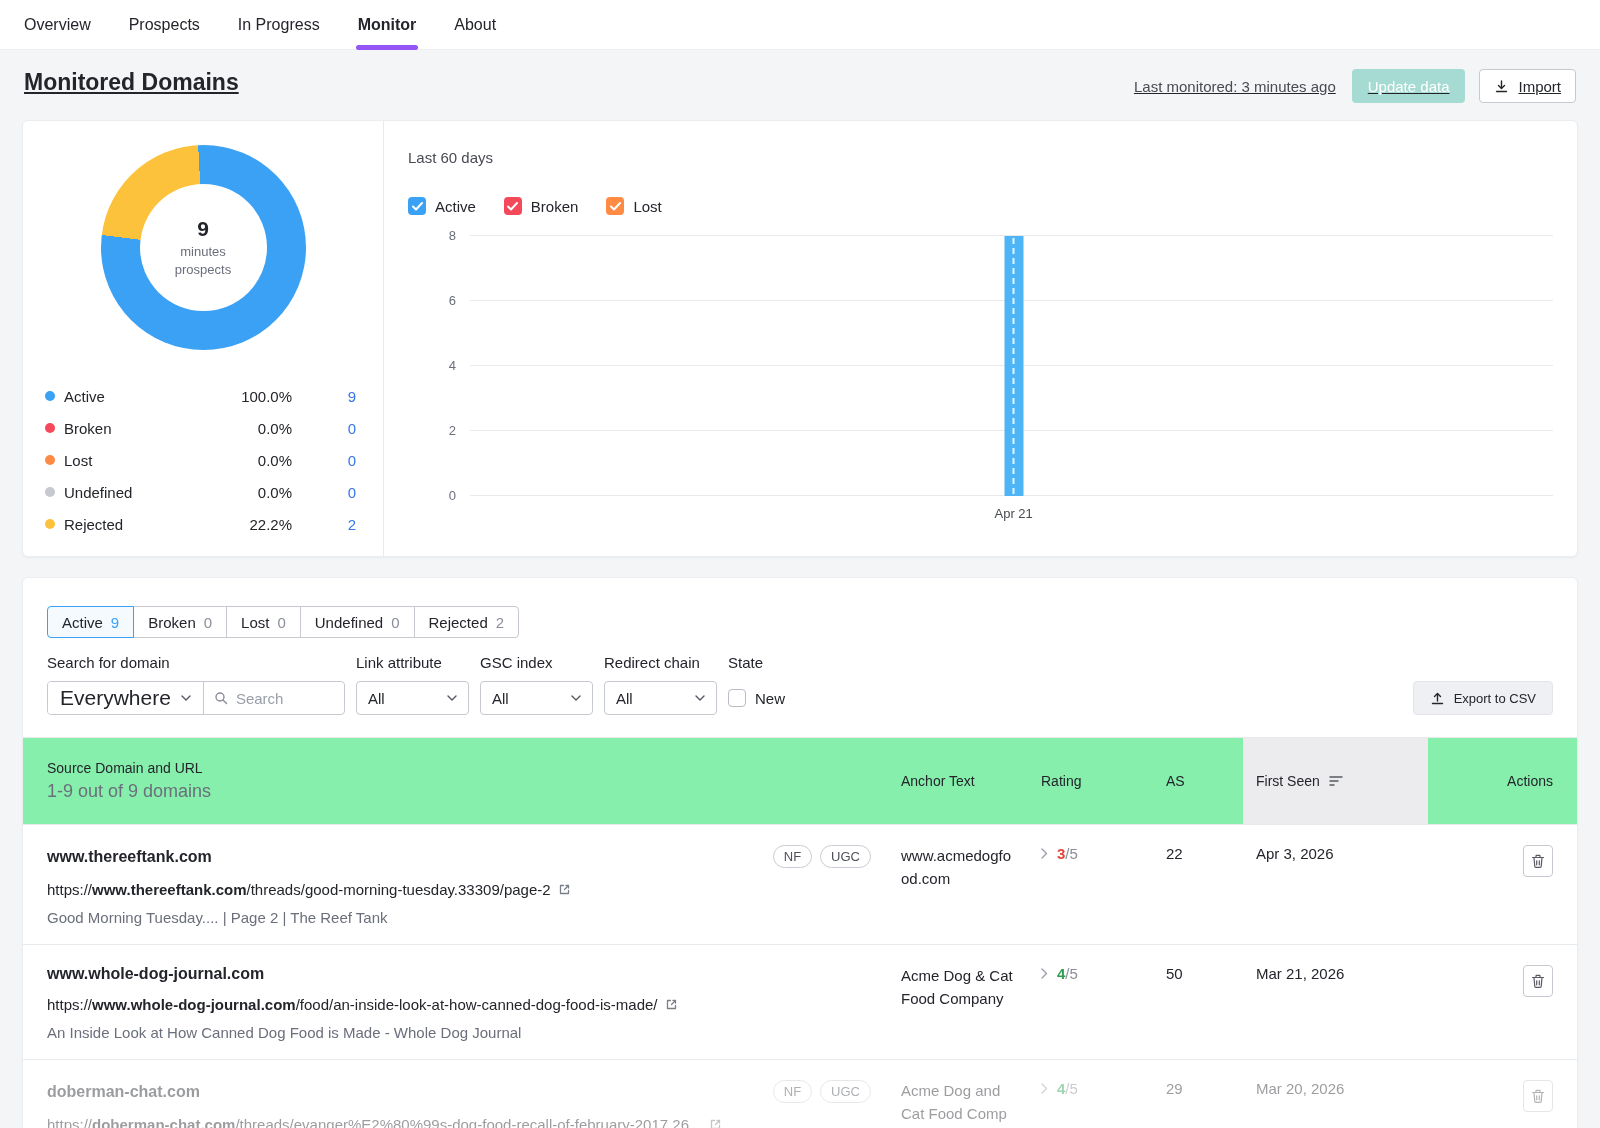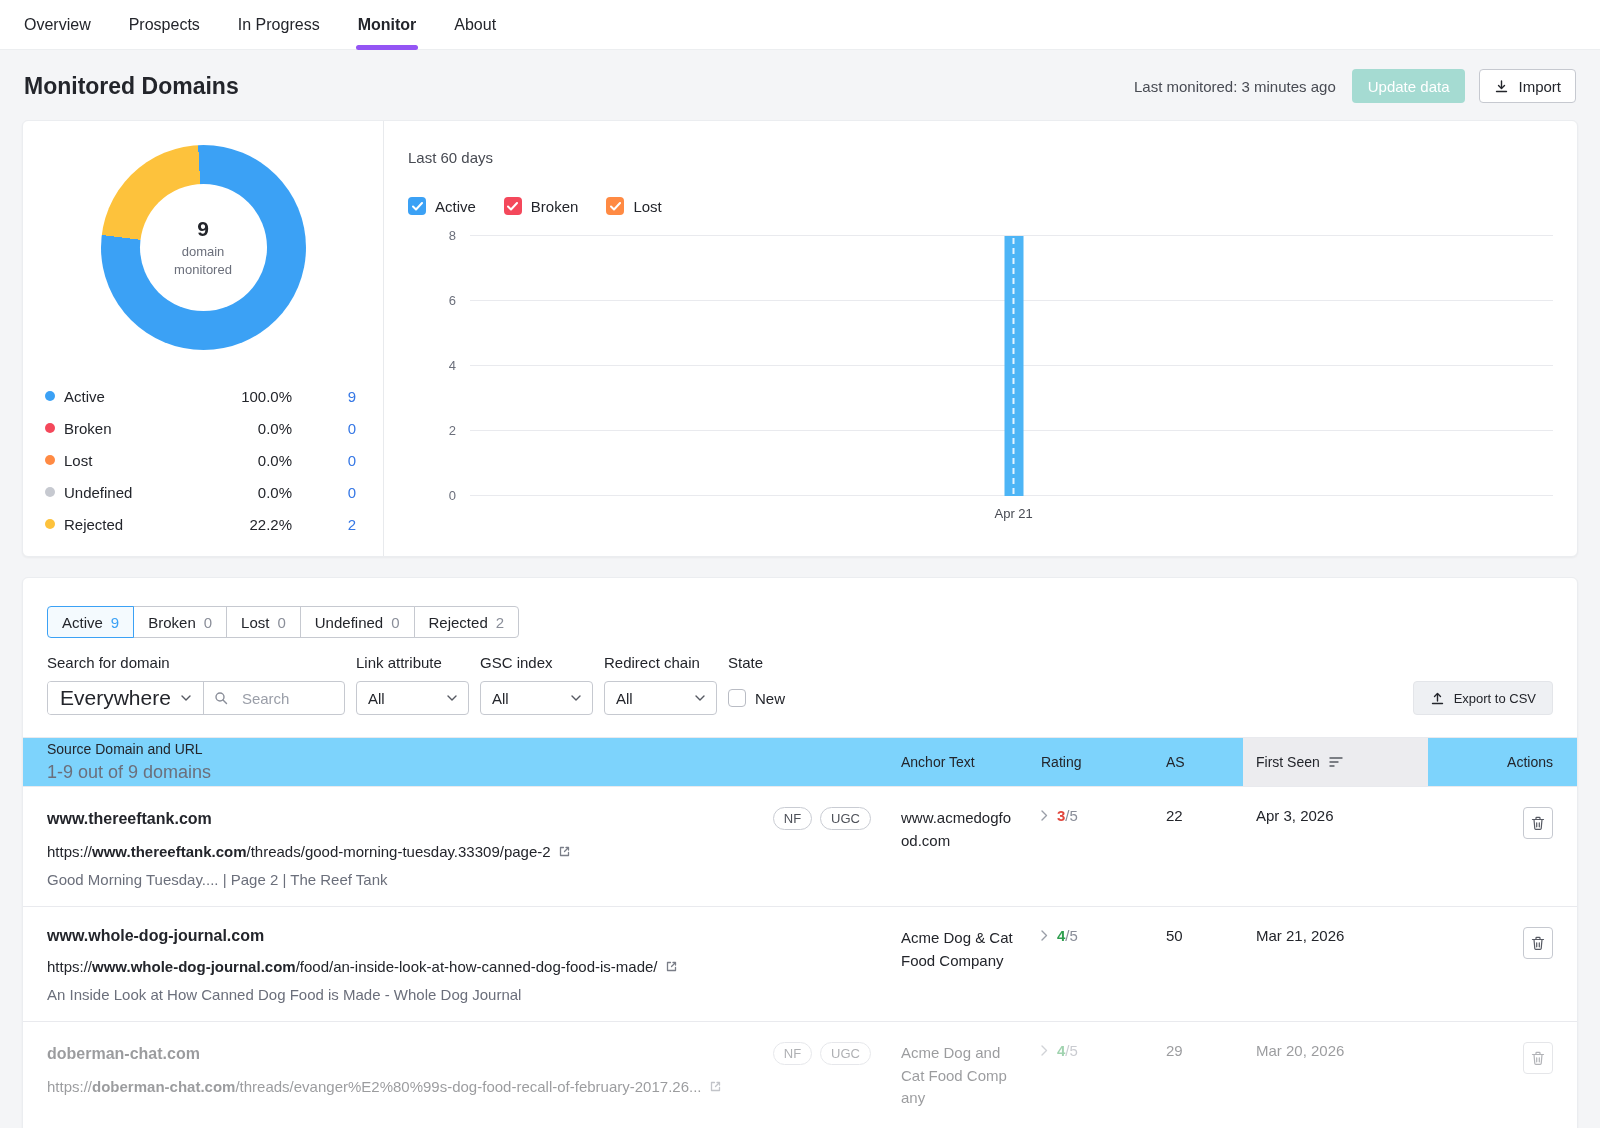--- a/index.html
+++ b/index.html
@@ -10,22 +10,22 @@
   .topnav { background:#fff; height:50px; display:flex; align-items:center;
     padding:0 24px; gap:38px; border-bottom:1px solid #eceef0; }
   .nav-item { font-size:16px; height:50px; display:flex; align-items:center;
     position:relative; cursor:pointer; white-space:nowrap; }
   .nav-item.active { font-weight:700; }
   .nav-item.active::after { content:""; position:absolute; left:-2px; right:-2px;
     bottom:0; height:5px; background:#9455f4; border-radius:3px; }
 
   
   .page { padding:0 22px; }
-  .page-header { display:flex; align-items:center; justify-content:space-between;
-    padding:19px 2px 17px; }
+  .page-header { display:flex; align-items:flex-start; justify-content:space-between;
+    padding:19px 2px 17px;text-decoration:underline; }
   .page-title { font-size:23px; font-weight:700; }
   .header-actions { display:flex; align-items:center; gap:14px;margin-left:48px; }
   .last-monitored { font-size:15px; color:#484b53; margin-right:2px; }
   button { font-family:inherit; cursor:pointer; }
   .btn-update { background:#a5dbd2; color:#fff; border:none; border-radius:4px;
     height:34px; padding:0 16px; font-size:15px; }
   .btn-import { background:#fff; border:1px solid #c6c9d0; border-radius:4px;
     height:34px; padding:0 14px; font-size:15px; display:flex; align-items:center;
     gap:9px; color:#23252b; }
   .ic { display:inline-flex; align-items:center; }
@@ -76,36 +76,36 @@
   .tab .cnt { color:#8a8e99; }
   .tab.active { border-color:#3ba1f5; position:relative; z-index:2; background:#f4fafe; }
   .tab.active .cnt { color:#3ba1f5; }
 
   .filters { display:flex; align-items:flex-end; padding:0 24px; margin-top:16px; gap:11px; }
   .filter-label { font-size:15px; margin-bottom:10px; color:#23252b; }
   .search-group { display:flex; border:1px solid #c6c9d0; border-radius:4px; height:34px;
     width:298px; background:#fff; overflow:hidden; }
   .scope-btn { display:flex; align-items:center; gap:10px; padding:0 12px;
     border:none; border-right:1px solid #c6c9d0; background:#fff; font-size:21px; color:#23252b; }
-  .search-box { display:flex; align-items:center; gap:14px; padding:0 10px; flex:1; }
+  .search-box { display:flex; align-items:center; gap:8px; padding:0 10px; flex:1; }
   .search-box input { border:none; outline:none; font-size:15px; width:100%; color:#23252b; background:transparent; }
   .search-box input::placeholder { color:#9a9ea8; }
   .select-btn { height:34px; width:113px; border:1px solid #c6c9d0; border-radius:4px;
     background:#fff; display:flex; align-items:center; justify-content:space-between;
     padding:0 11px; font-size:15px; color:#23252b; }
   .state-check { display:flex; align-items:center; gap:9px; height:34px; font-size:15px; cursor:pointer; }
   .chk-empty { width:18px; height:18px; border:1px solid #b9bcc4; border-radius:4px; background:#fff; }
   .btn-export { margin-left:auto; background:#eef0f3; border:1px solid #e3e5e9; border-radius:4px;
     height:34px; padding:0 16px; display:flex; align-items:center; gap:9px; font-size:13px; color:#23252b; }
 
   
   .grid-table { margin-top:22px; }
   .thead, .trow { display:grid; grid-template-columns:854px 140px 125px 77px 185px 1fr; padding:0 24px; }
-  .thead { background:#7dd3fc; border-top:1px solid #e9eaee; border-bottom:1px solid #e9eaee;
-    height:50px; font-size:14px; align-items:stretch; }
+  .thead { background:#86efac; border-top:1px solid #e9eaee; border-bottom:1px solid #e9eaee;
+    height:88px; font-size:14px; align-items:stretch; }
   .th { display:flex; align-items:center; font-weight:400; color:#23252b; }
   .th-source { flex-direction:column; align-items:flex-start; justify-content:center; gap:5px; }
   .th-sub { font-size:18px; color:#6b6f7b; }
   .th-firstseen { background:#ececef; padding-left:13px; gap:9px; cursor:pointer; }
   .th-actions { justify-content:flex-end; }
 
   .trow { border-bottom:1px solid #e9eaee; }
   .trow.faded { opacity:.45; }
   .cell { padding-top:20px; padding-bottom:18px; font-size:15px; }
   .cell-source { padding-right:40px; }
@@ -167,21 +167,21 @@
         <span>Import</span>
       </button>
     </div>
   </header>
 
   <section class="card overview-card">
     <div class="donut-pane">
       <div class="donut" id="donut" style="background: conic-gradient(rgb(59, 161, 245) 0deg, rgb(59, 161, 245) 277deg, rgb(253, 194, 60) 277deg, rgb(253, 194, 60) 357deg, rgb(59, 161, 245) 357deg, rgb(59, 161, 245) 360deg);">
         <div class="donut-hole">
           <div class="donut-value">9</div>
-          <div class="donut-label">domain monitored</div>
+          <div class="donut-label">minutes prospects</div>
         </div>
       </div>
       <div class="legend" id="legend-list">
           <div class="legend-row">
     <span class="legend-dot" style="background: rgb(59, 161, 245);"></span>
     <span class="legend-label">Active</span>
     <span class="legend-pct">100.0%</span>
     <span class="legend-count">9</span>
   </div>
           <div class="legend-row">

